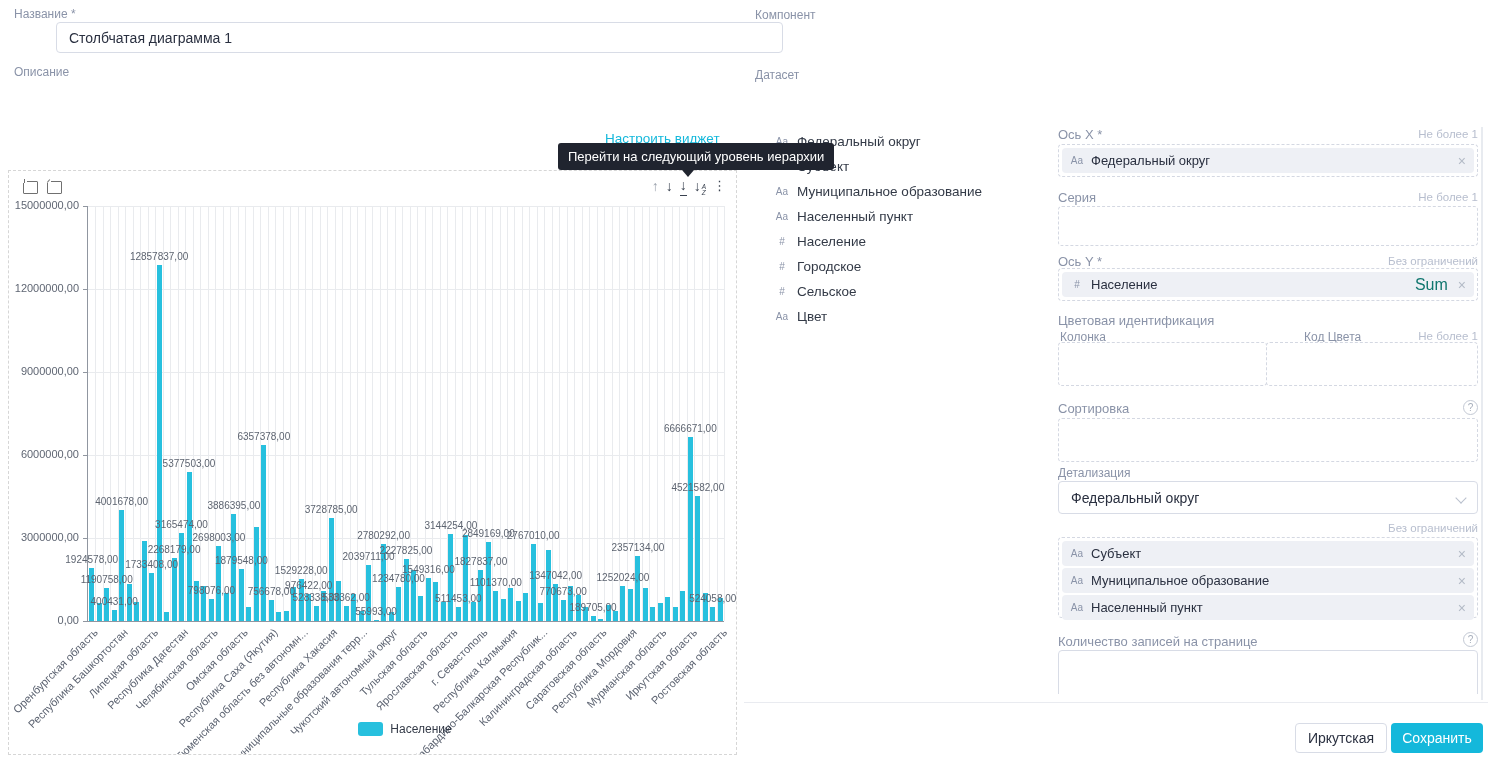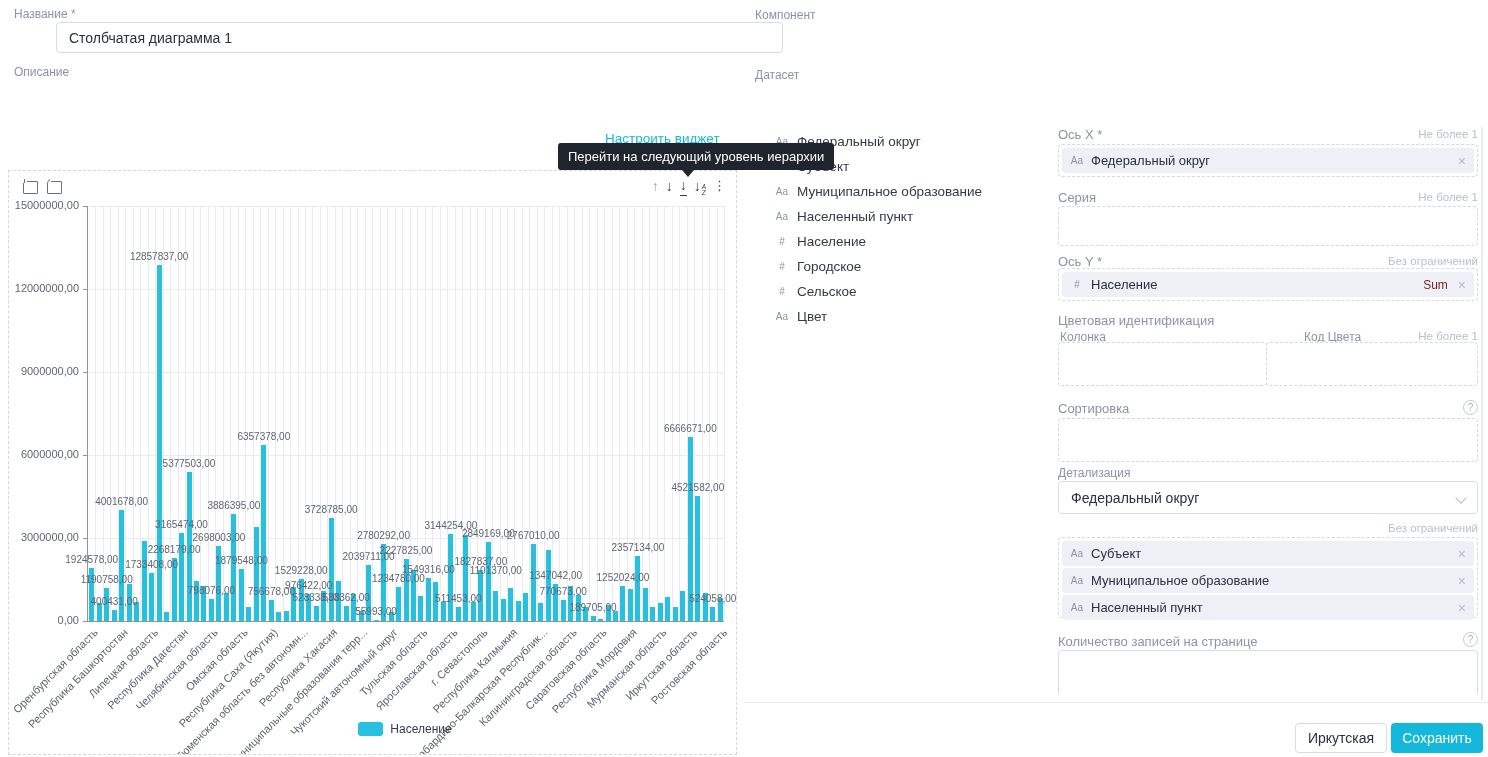--- a/index.html
+++ b/index.html
@@ -41,21 +41,21 @@
   
   .fields{position:absolute;left:775px;top:129px;width:260px}
   .fitem{display:flex;align-items:center;gap:8px;height:25px;font-size:13.5px;color:#333a47;cursor:grab}
   .ficon{font-size:10px;color:#8a93a8;min-width:14px;text-align:center}
   
   .climit{position:absolute;font-size:11.5px;color:#b7bece}
   .dash{position:absolute;box-sizing:border-box;border:1px dashed #d4d8e2;border-radius:4px;background:#fff}
   .chip{display:flex;align-items:center;gap:7px;height:25px;background:#eef0f5;border-radius:4px;padding:0 8px;font-size:13px;color:#2a3040;cursor:grab}
   .chip .chip-r{margin-left:auto;display:flex;align-items:center;gap:10px}
   .chip .x{color:#b3bac6;font-size:14px;cursor:pointer}
-  .agg{color:#7f1d1d;font-size:12px;cursor:pointer}
+  .agg{color:#0f766e;font-size:16px;cursor:pointer}
   .help{position:absolute;box-sizing:border-box;width:15px;height:15px;border:1px solid #c3c9d4;border-radius:50%;color:#a6aebb;font-size:10px;display:flex;align-items:center;justify-content:center;cursor:pointer}
   .sbtrack{position:absolute;left:1481px;top:127px;width:2px;height:573px;background:#e8ebf0;cursor:pointer}
   .divider{position:absolute;left:744px;top:702px;width:744px;height:1px;background:#e9ebf0}
   .btn{position:absolute;box-sizing:border-box;height:30px;border-radius:4px;font-size:14px;font-family:"Liberation Sans",sans-serif;cursor:pointer}
   .btn-cancel{border:1px solid #d8dce6;background:#fff;color:#2a3040}
   .btn-save{border:none;background:#14b8db;color:#fff}
 </style>
 </head>
 <body>
 
@@ -263,21 +263,21 @@
         <div class="vl" style="left:362.89px;bottom:90.0px">3144254,00</div>
         <div class="bar" style="left:367.88px;height:14.2px"></div>
         <div class="vl" style="left:370.38px;bottom:17.2px">511453,00</div>
         <div class="bar" style="left:375.36px;height:85.8px"></div>
         <div class="bar" style="left:382.84px;height:19.1px"></div>
         <div class="bar" style="left:390.32px;height:50.6px"></div>
         <div class="vl" style="left:392.82px;bottom:53.6px">1827837,00</div>
         <div class="bar" style="left:397.81px;height:78.8px"></div>
         <div class="vl" style="left:400.31px;bottom:81.8px">2849169,00</div>
         <div class="bar" style="left:405.29px;height:30.5px"></div>
-        <div class="vl" style="left:407.79px;bottom:45px">1101370,00</div>
+        <div class="vl" style="left:407.79px;bottom:33px">1101370,00</div>
         <div class="bar" style="left:412.77px;height:22.1px"></div>
         <div class="bar" style="left:420.25px;height:33.2px"></div>
         <div class="bar" style="left:427.74px;height:20.5px"></div>
         <div class="bar" style="left:435.22px;height:27.9px"></div>
         <div class="bar" style="left:442.70px;height:76.6px"></div>
         <div class="vl" style="left:445.20px;bottom:79.6px">2767010,00</div>
         <div class="bar" style="left:450.18px;height:18.3px"></div>
         <div class="bar" style="left:457.66px;height:70.6px"></div>
         <div class="bar" style="left:465.15px;height:37.3px"></div>
         <div class="vl" style="left:467.65px;bottom:40.3px">1347042,00</div>

